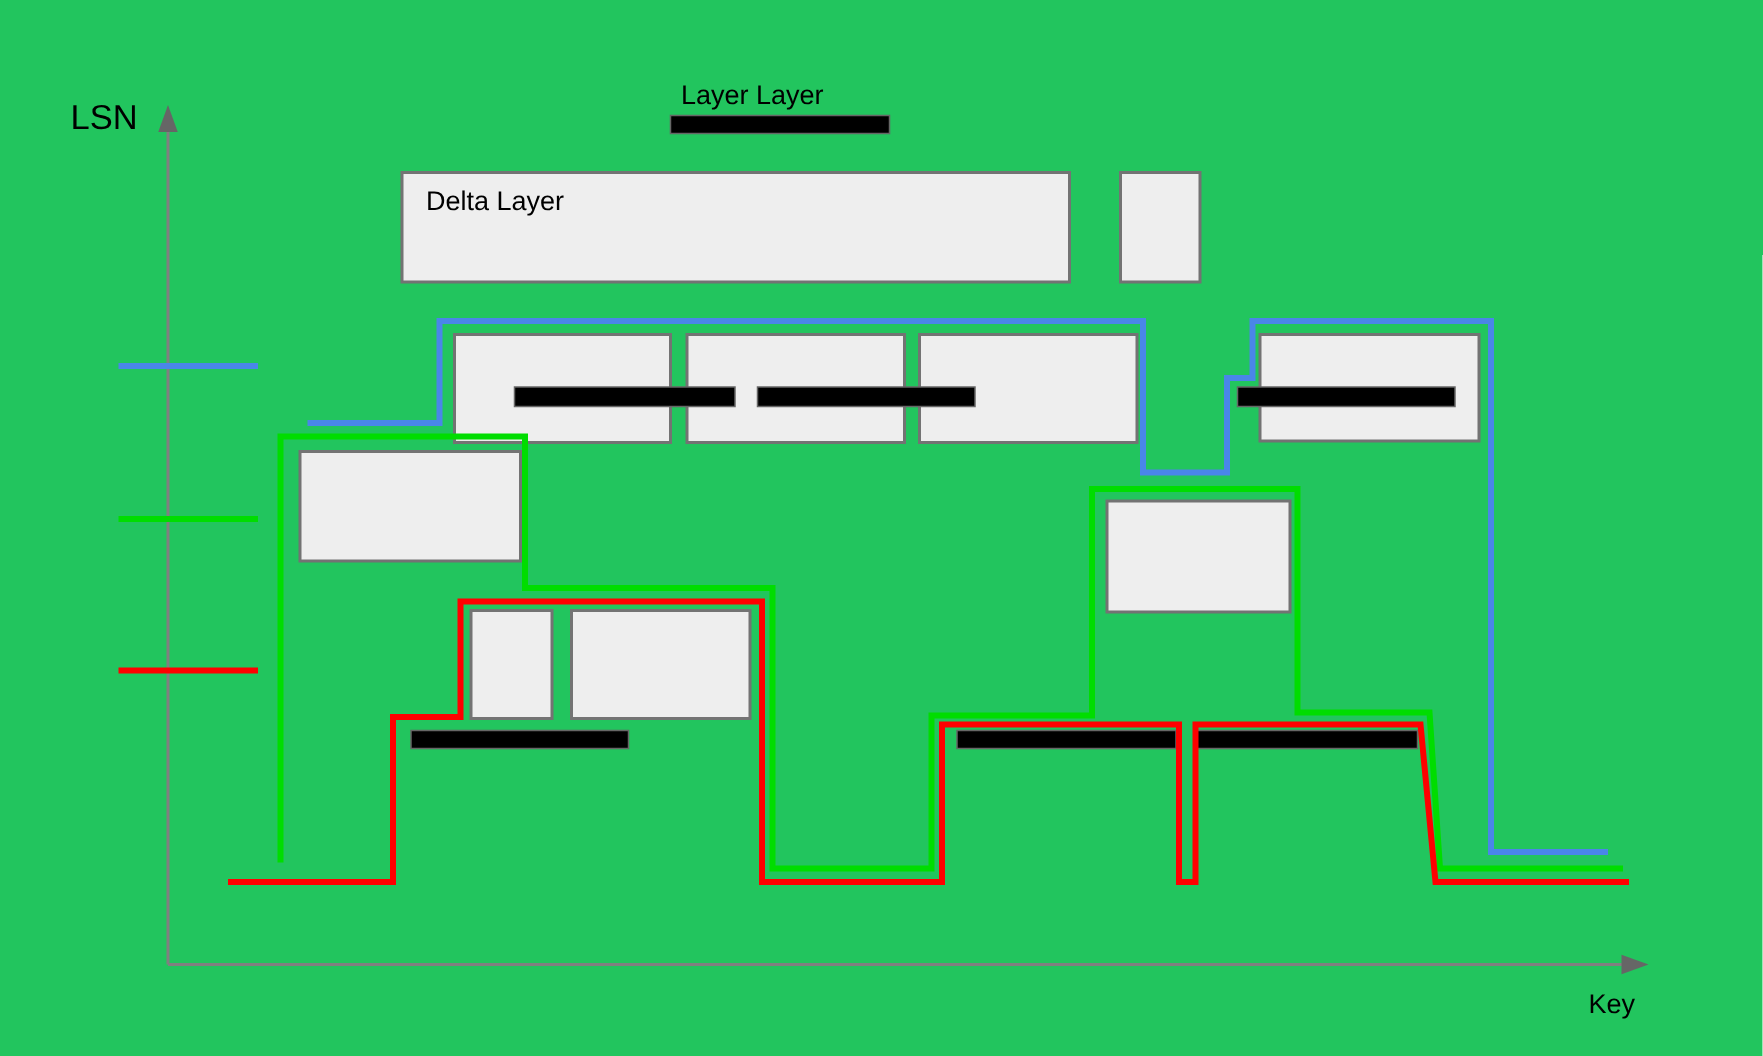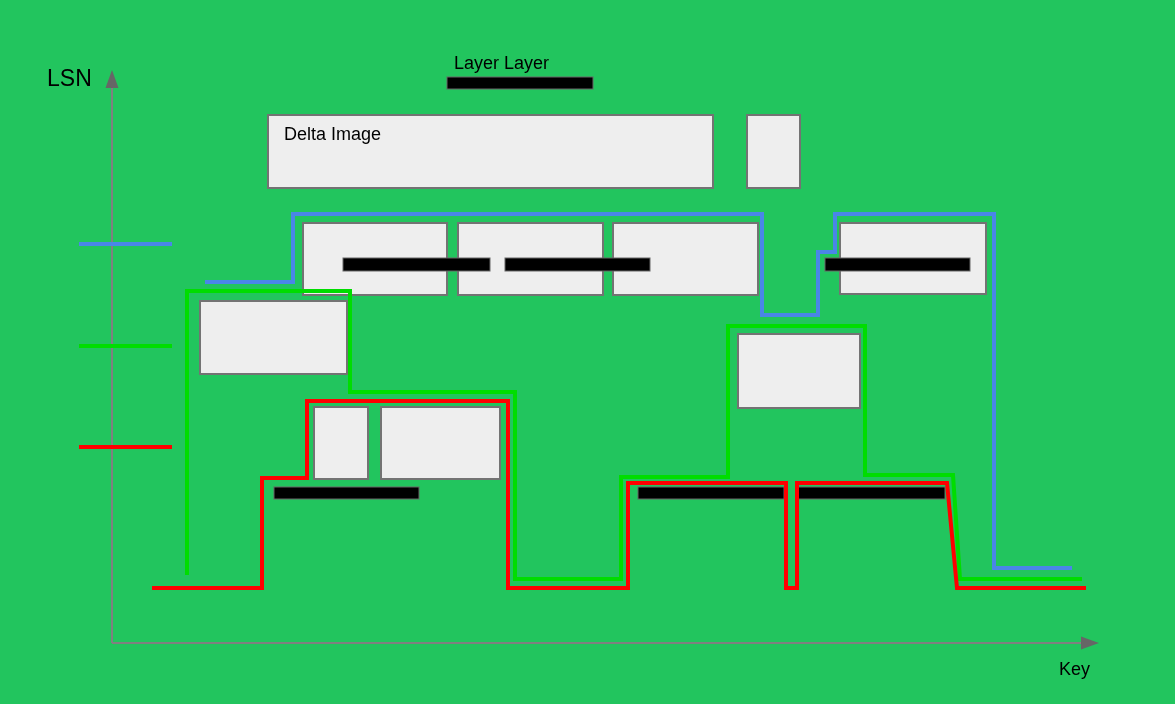--- a/index.html
+++ b/index.html
@@ -60,14 +60,14 @@
       <line x1="112" y1="643" x2="1083" y2="643" stroke="#808080" stroke-width="2"></line>
       <polygon points="112,70 105.5,88 118.5,88" fill="#666666"></polygon>
       <polygon points="1099,643 1081,636.5 1081,649.5" fill="#666666"></polygon>
       <line x1="79" y1="244" x2="172" y2="244" stroke="#4a86e8" stroke-width="4"></line>
       <line x1="79" y1="346" x2="172" y2="346" stroke="#00dd00" stroke-width="4"></line>
       <line x1="79" y1="447" x2="172" y2="447" stroke="#ff0000" stroke-width="4"></line>
     </svg>
   <div class="lbl lbl-lsn">LSN</div>
   <div class="lbl lbl-key">Key</div>
   <div class="lbl lbl-image">Layer Layer</div>
-  <div class="lbl lbl-delta">Delta Image</div>
+  <div class="lbl lbl-delta">Delta Layer</div>
 </div>
 
 </body></html>

